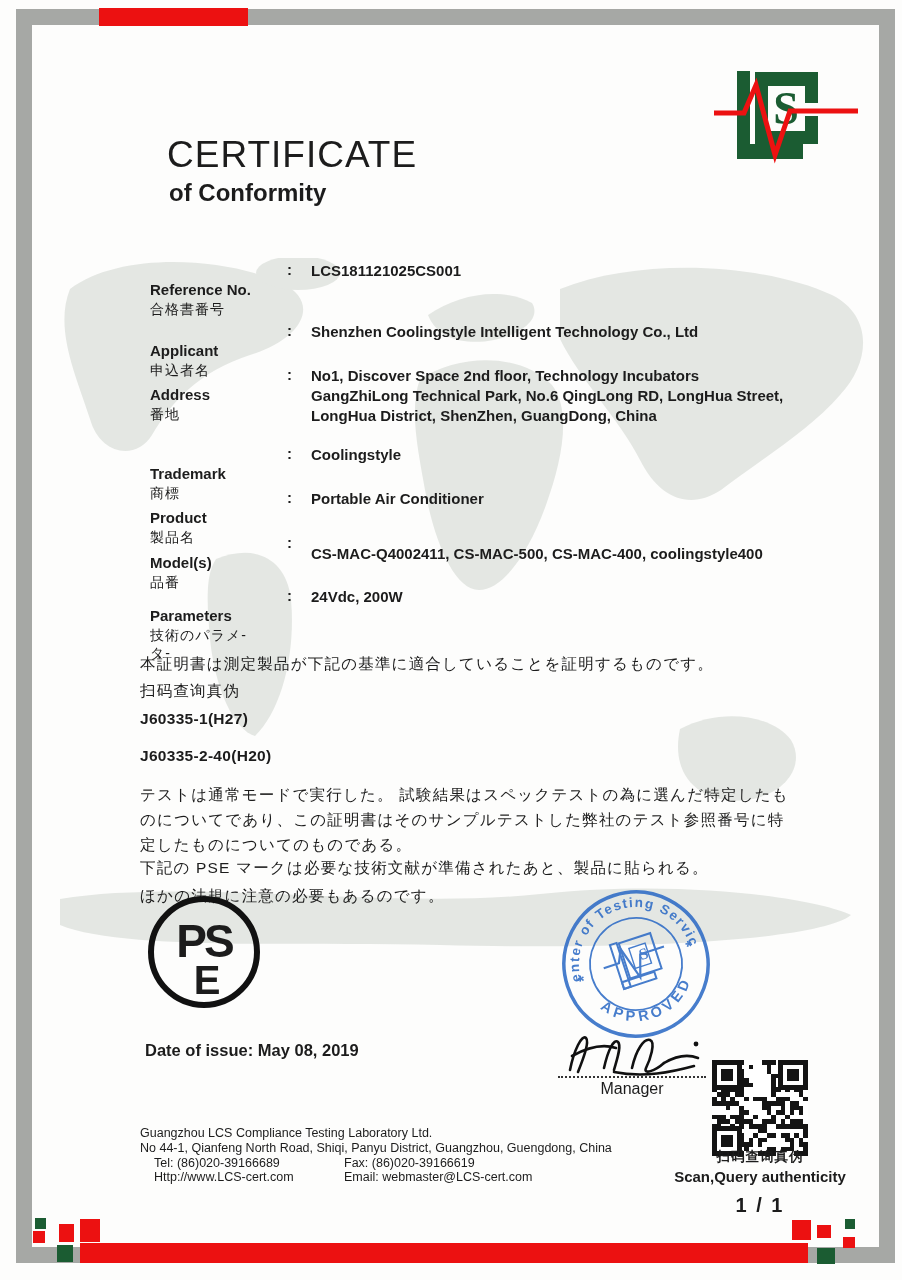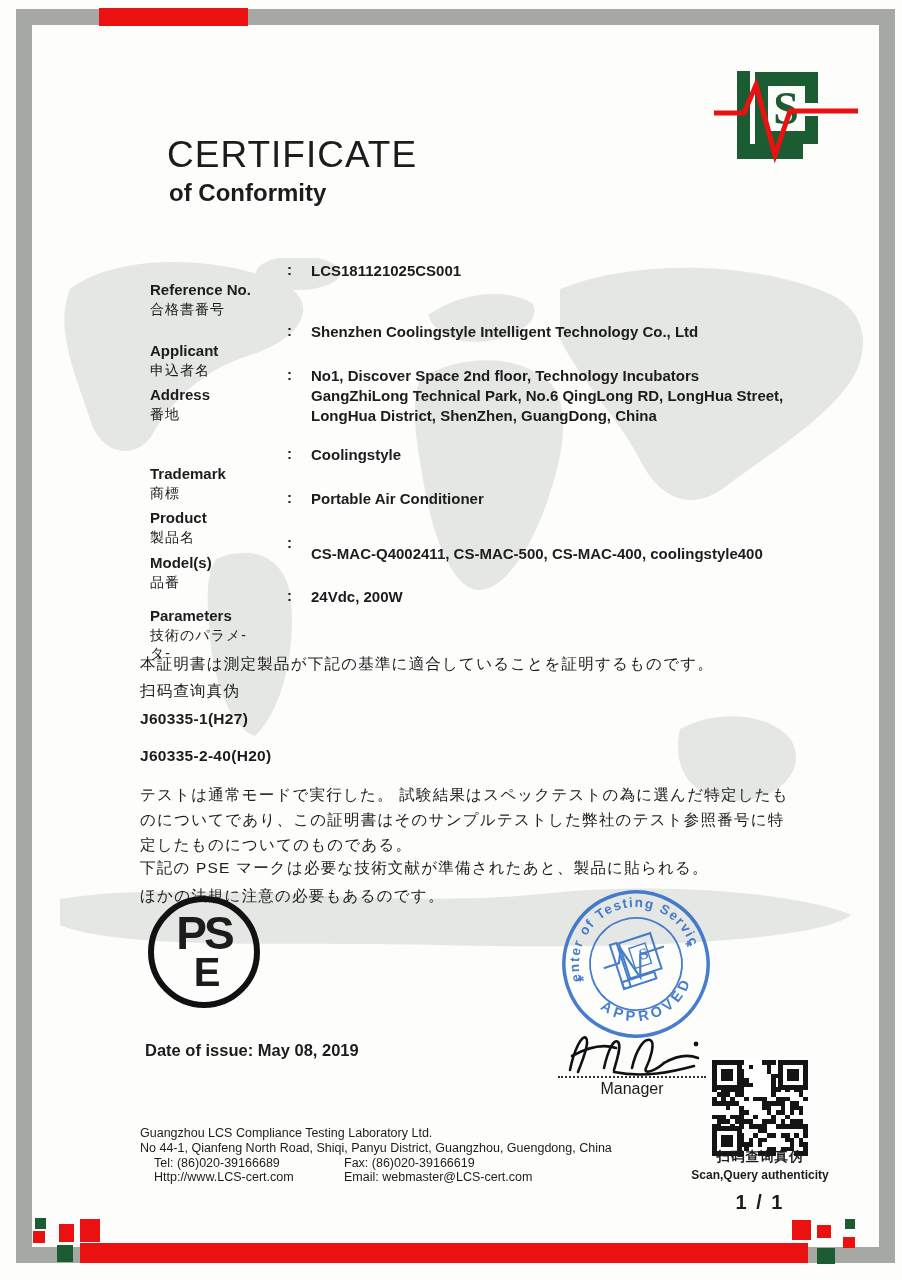--- a/index.html
+++ b/index.html
@@ -32,40 +32,40 @@
   #statements{position:absolute;left:140px;top:653px;width:660px;font-size:15.5px;letter-spacing:1.2px;line-height:1.45;}
   #statements p{margin:0;}
   .st-latin{font-weight:bold;letter-spacing:.3px;}
   .mt6{margin-top:5px !important;}
   .mt14{margin-top:15px !important;}
   .mt16{margin-top:14px !important;}
   .para{line-height:1.62 !important;}
   
   #pse{position:absolute;left:148px;top:896px;width:100px;height:100px;border:6px solid #111;
        border-radius:50%;text-align:center;line-height:1;}
-  #pse .ps{font-size:46px;font-weight:bold;letter-spacing:-3px;margin-top:8px;}
+  #pse .ps{font-size:46px;font-weight:bold;letter-spacing:-3px;margin-top:16px;}
   #pse .e{font-size:40px;font-weight:bold;margin-top:-4px;margin-left:6px;}
   
   #stamp{position:absolute;left:558px;top:886px;width:156px;height:156px;
          transform:rotate(-18deg);opacity:.88;}
   
   #signature{position:absolute;left:560px;top:1018px;width:152px;height:62px;}
   #sig-line{position:absolute;left:558px;top:1076px;width:148px;border-top:2px dotted #333;}
   #manager{position:absolute;left:558px;top:1080px;width:148px;text-align:center;font-size:16px;}
   
   #date-issue{position:absolute;left:145px;top:1041px;font-size:16.5px;font-weight:bold;}
   
   #qr{position:absolute;left:712px;top:1060px;width:96px;height:96px;
       display:grid;grid-template-columns:repeat(21,1fr);grid-auto-rows:1fr;background:#fff;}
   #qr .qm{background:#141414;}
   .finder{position:absolute;width:20px;height:20px;border:5px solid #141414;background:#fff;}
   .finder::after{content:"";position:absolute;inset:4px;background:#141414;}
   #qr-labels{position:absolute;left:672px;top:1148px;width:176px;text-align:center;}
   #qr-labels .cn{font-size:13.5px;font-weight:bold;letter-spacing:1px;}
-  #qr-labels .en{font-size:12px;font-weight:bold;margin-top:2px;}
+  #qr-labels .en{font-size:15px;font-weight:bold;margin-top:2px;}
   #qr-labels .pg{font-size:20px;font-weight:bold;margin-top:9px;letter-spacing:2px;}
   
   #footer{position:absolute;left:140px;top:1126px;font-size:12.5px;line-height:1.18;}
   #footer .frow{display:flex;}
   #footer .c1{width:190px;flex:0 0 190px;margin-left:14px;}
   
   #map{position:absolute;left:40px;top:258px;width:830px;height:712px;opacity:.5;}
 </style>
 </head>
 <body>

